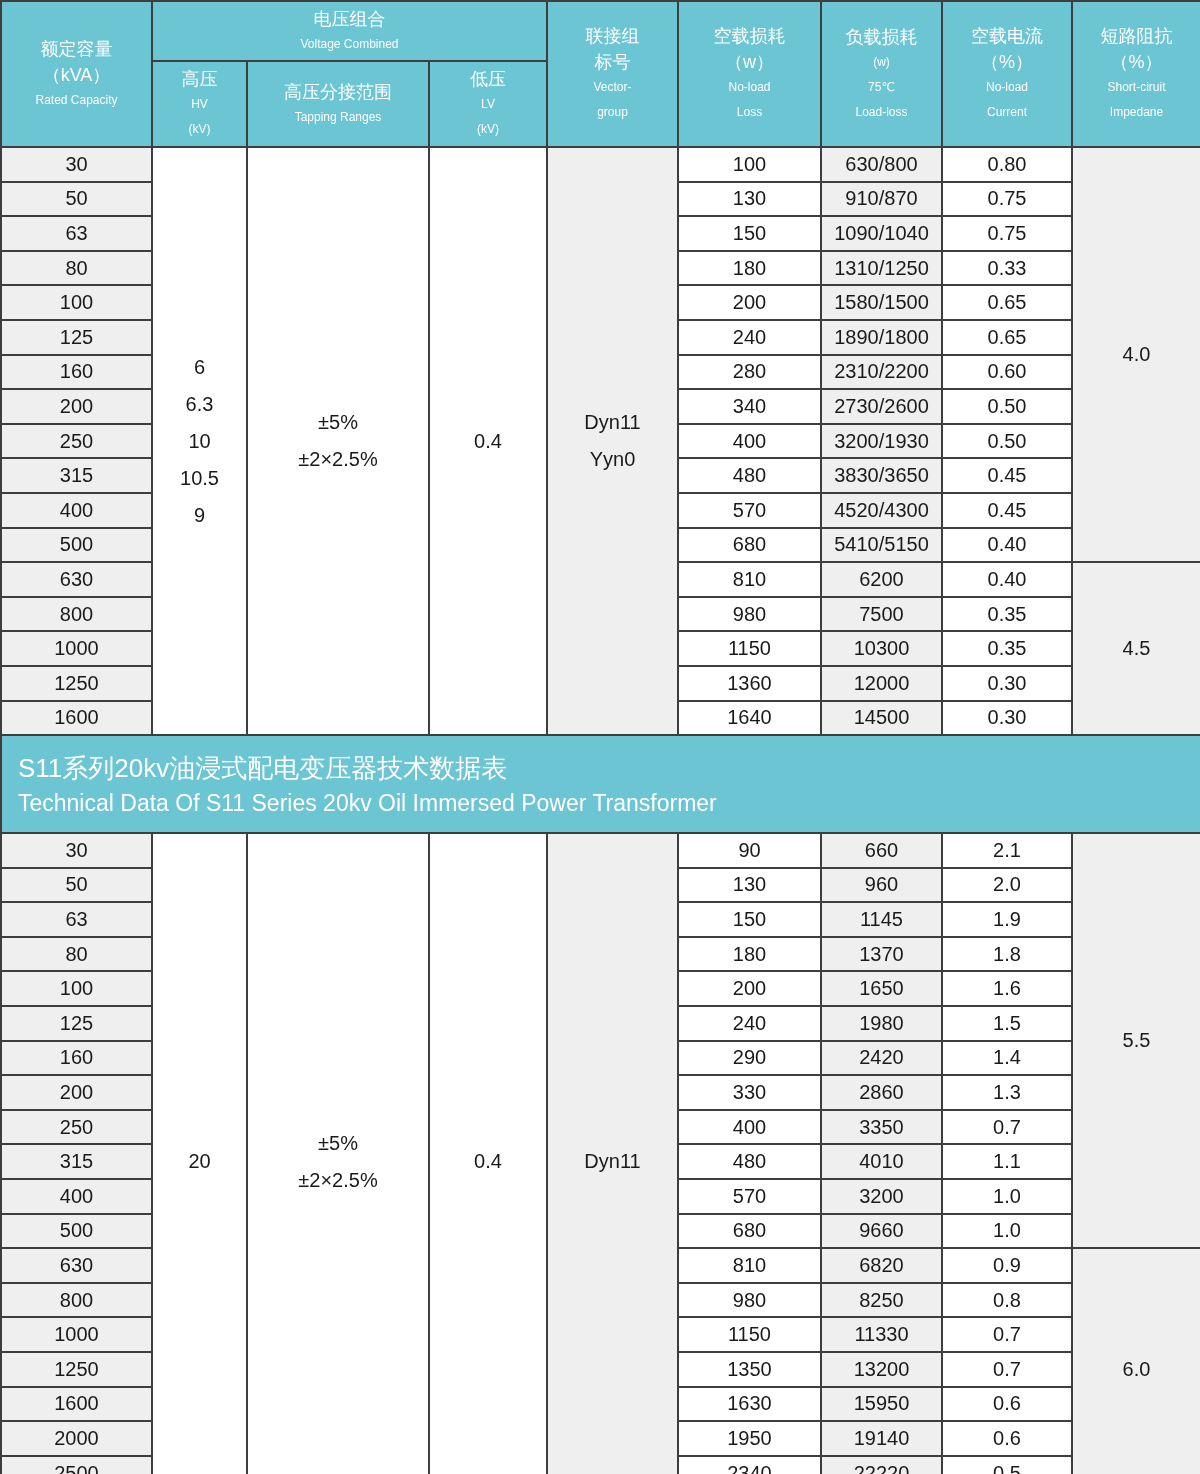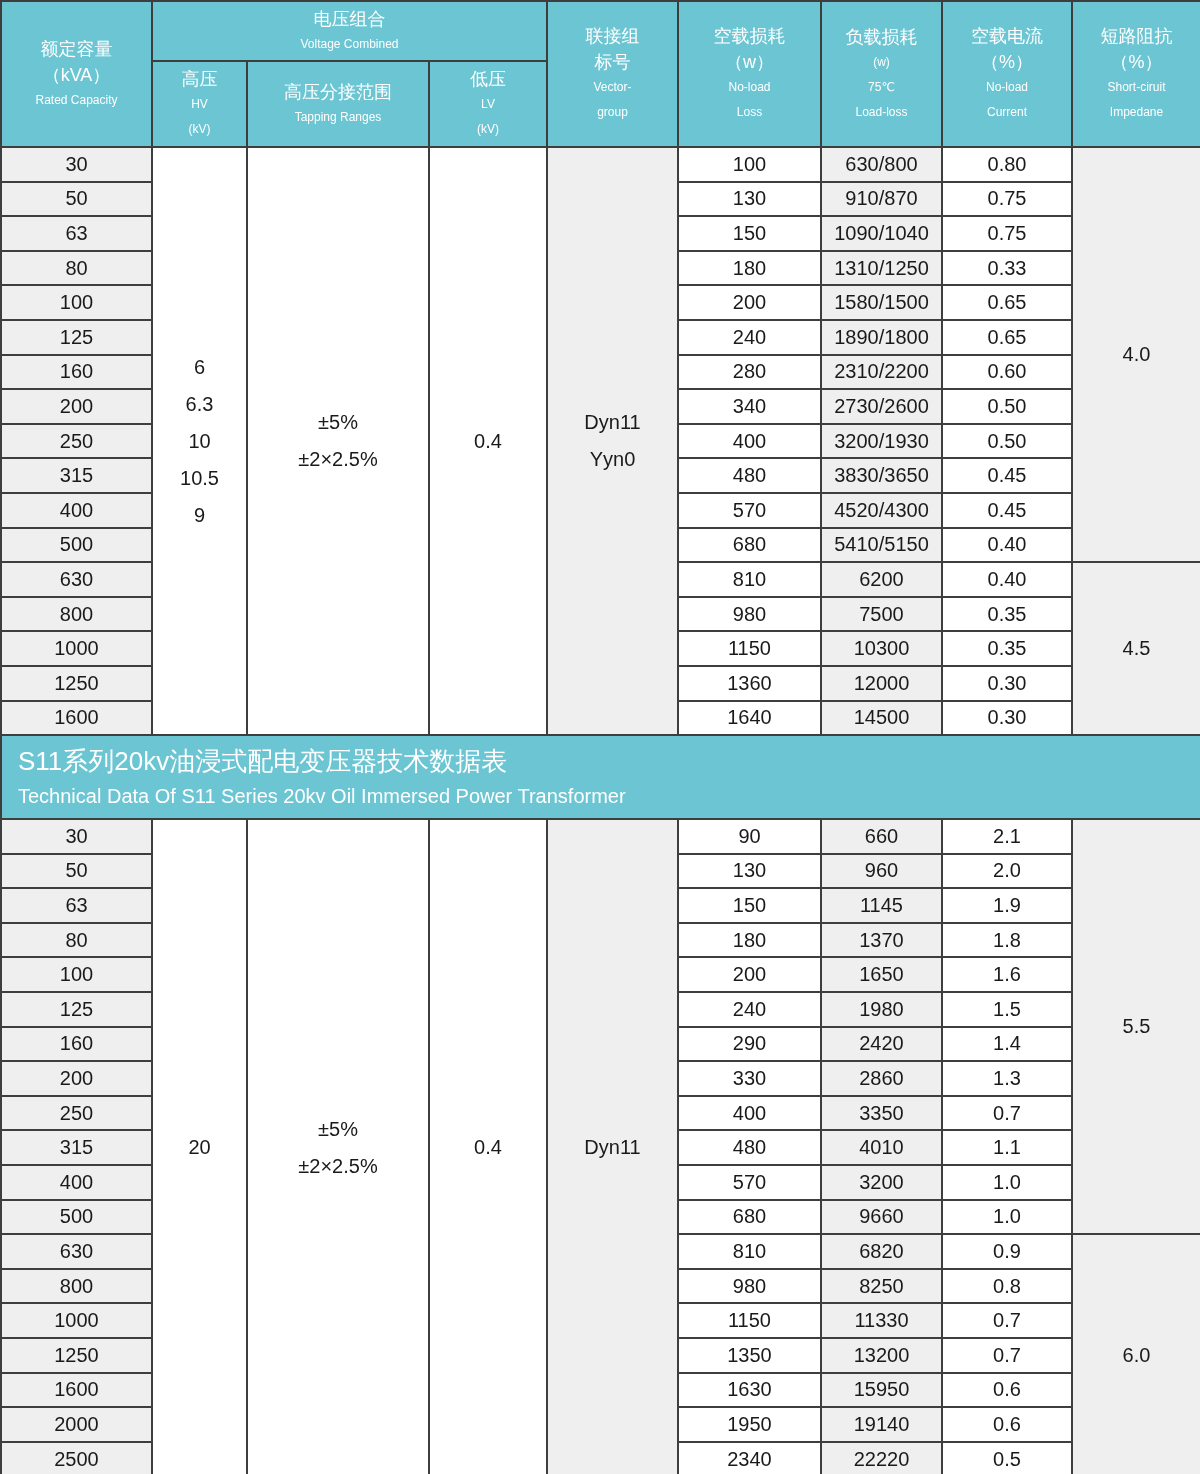--- a/index.html
+++ b/index.html
@@ -35,24 +35,24 @@
     color: #1a1a1a;
     background: #ffffff;
   }
   tbody.data td.c-gray { background: #efefef; }
   .span-line { line-height: 37px; font-size: 20px; }
   td.banner {
     background: #6cc5d2;
     color: #ffffff;
     text-align: left;
     height: 77px;
-    padding: 6px 16px;
+    padding: 13px 16px;
   }
   .banner-zh { font-size: 26px; line-height: 38px; }
-  .banner-en { font-size: 20px; line-height: 32px; }
+  .banner-en { font-size: 23px; line-height: 32px; }
 </style>
 </head>
 <body>
 
 <table class="spec">
   <colgroup>
     <col style="width:151px">
     <col style="width:95px">
     <col style="width:182px">
     <col style="width:118px">

